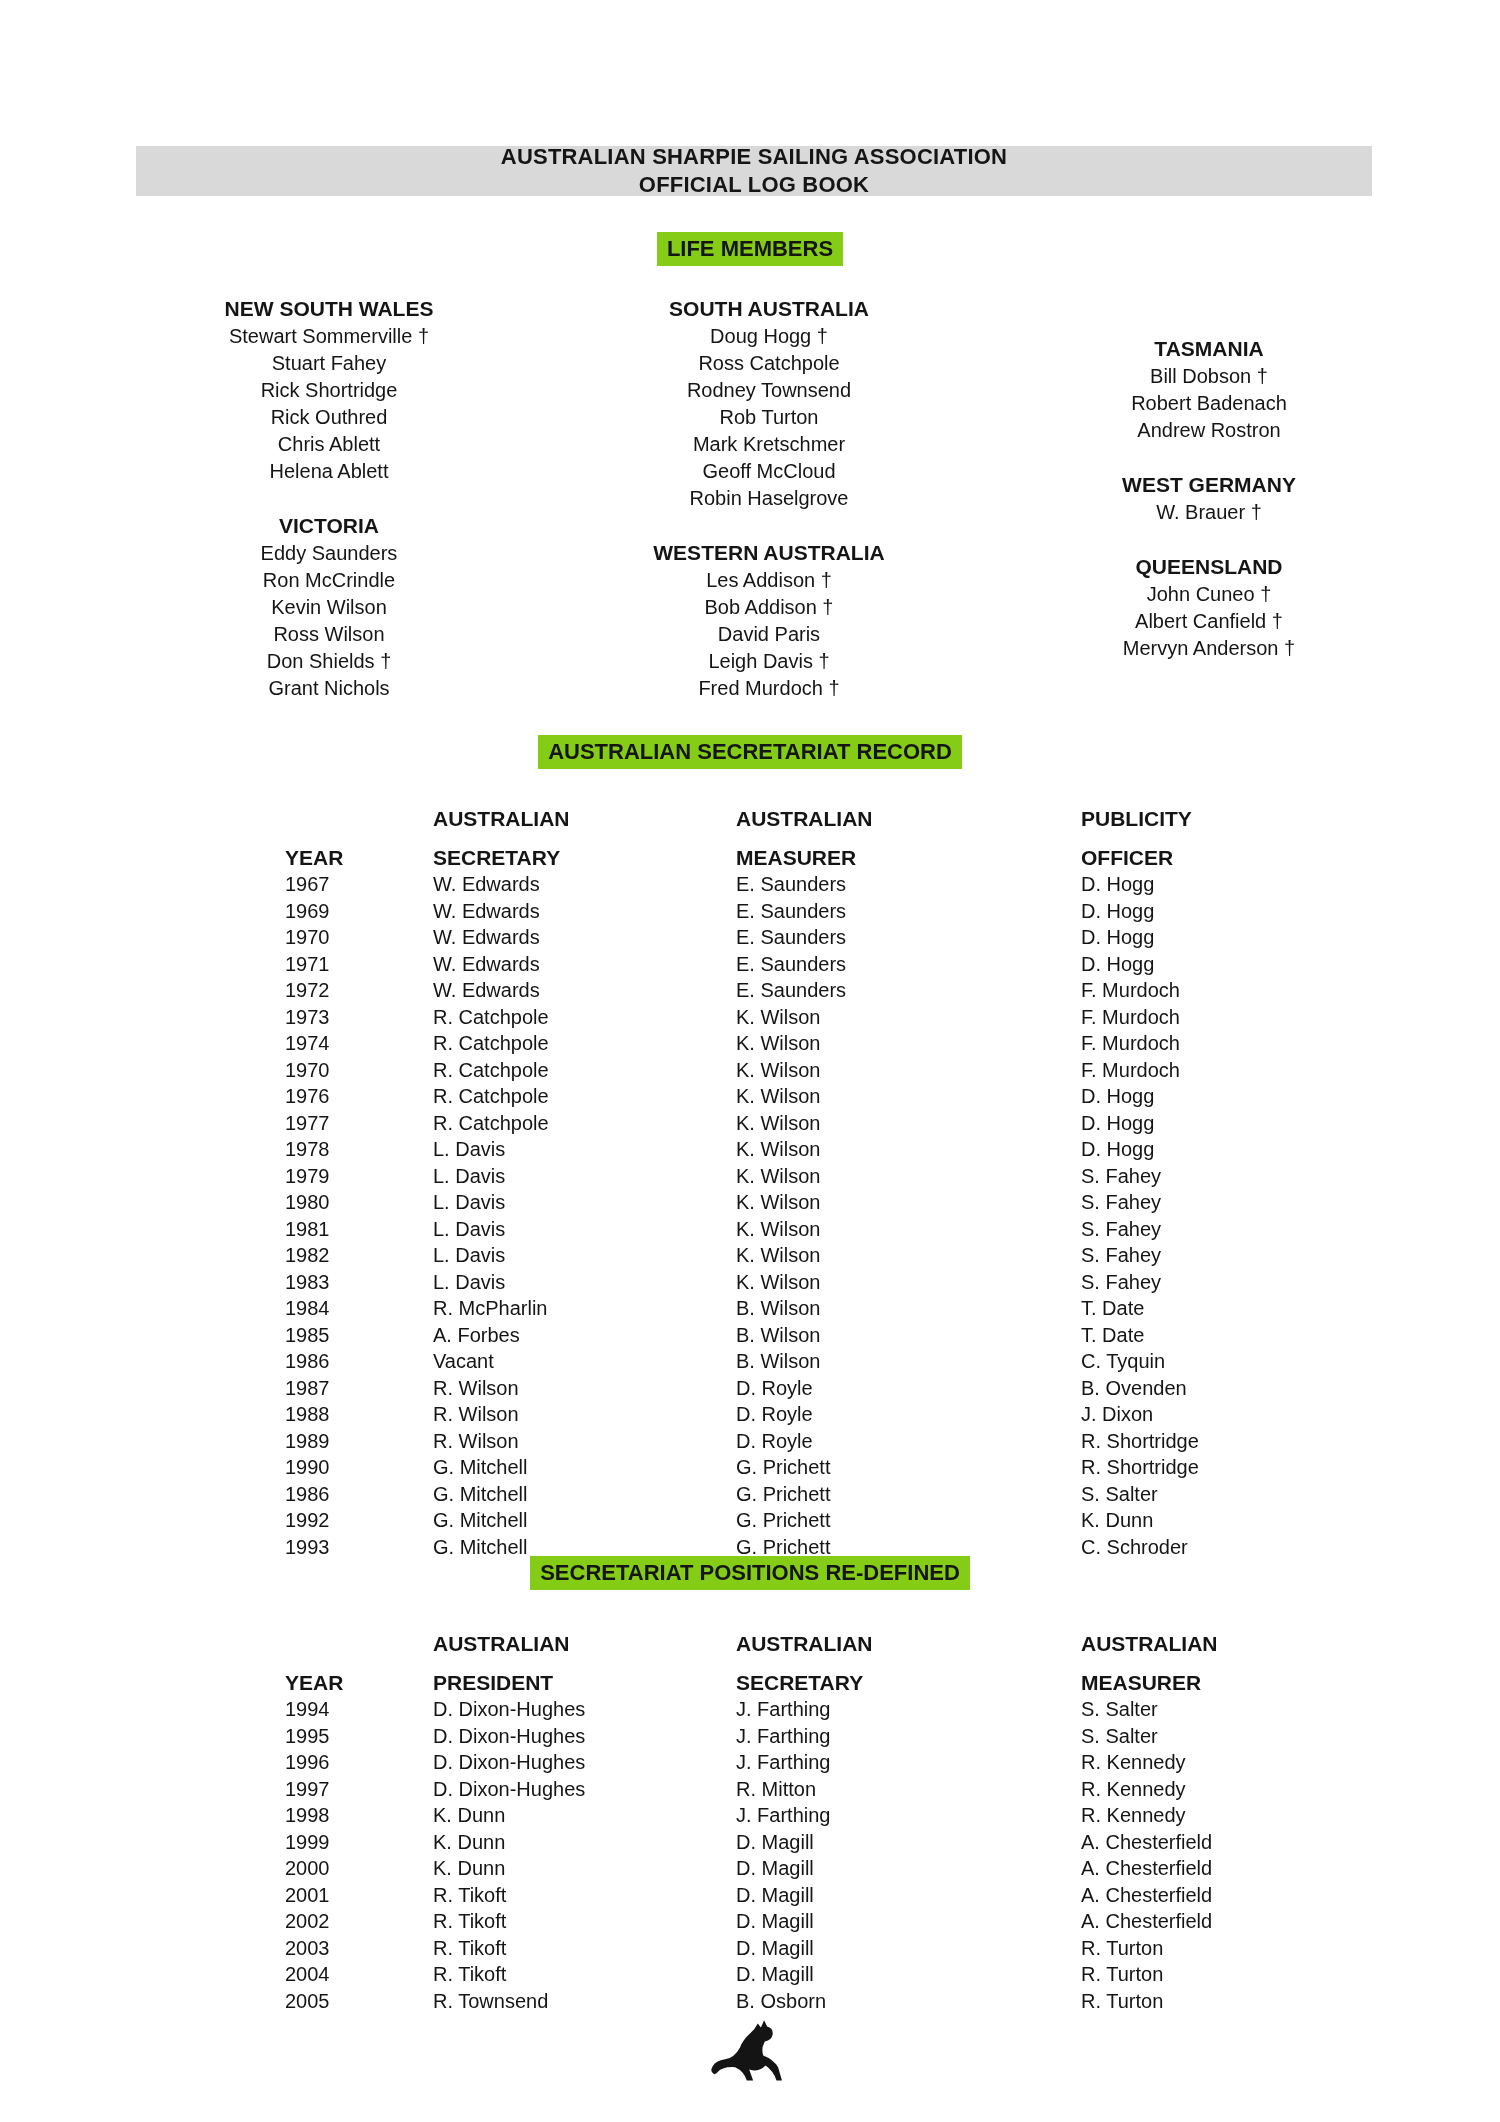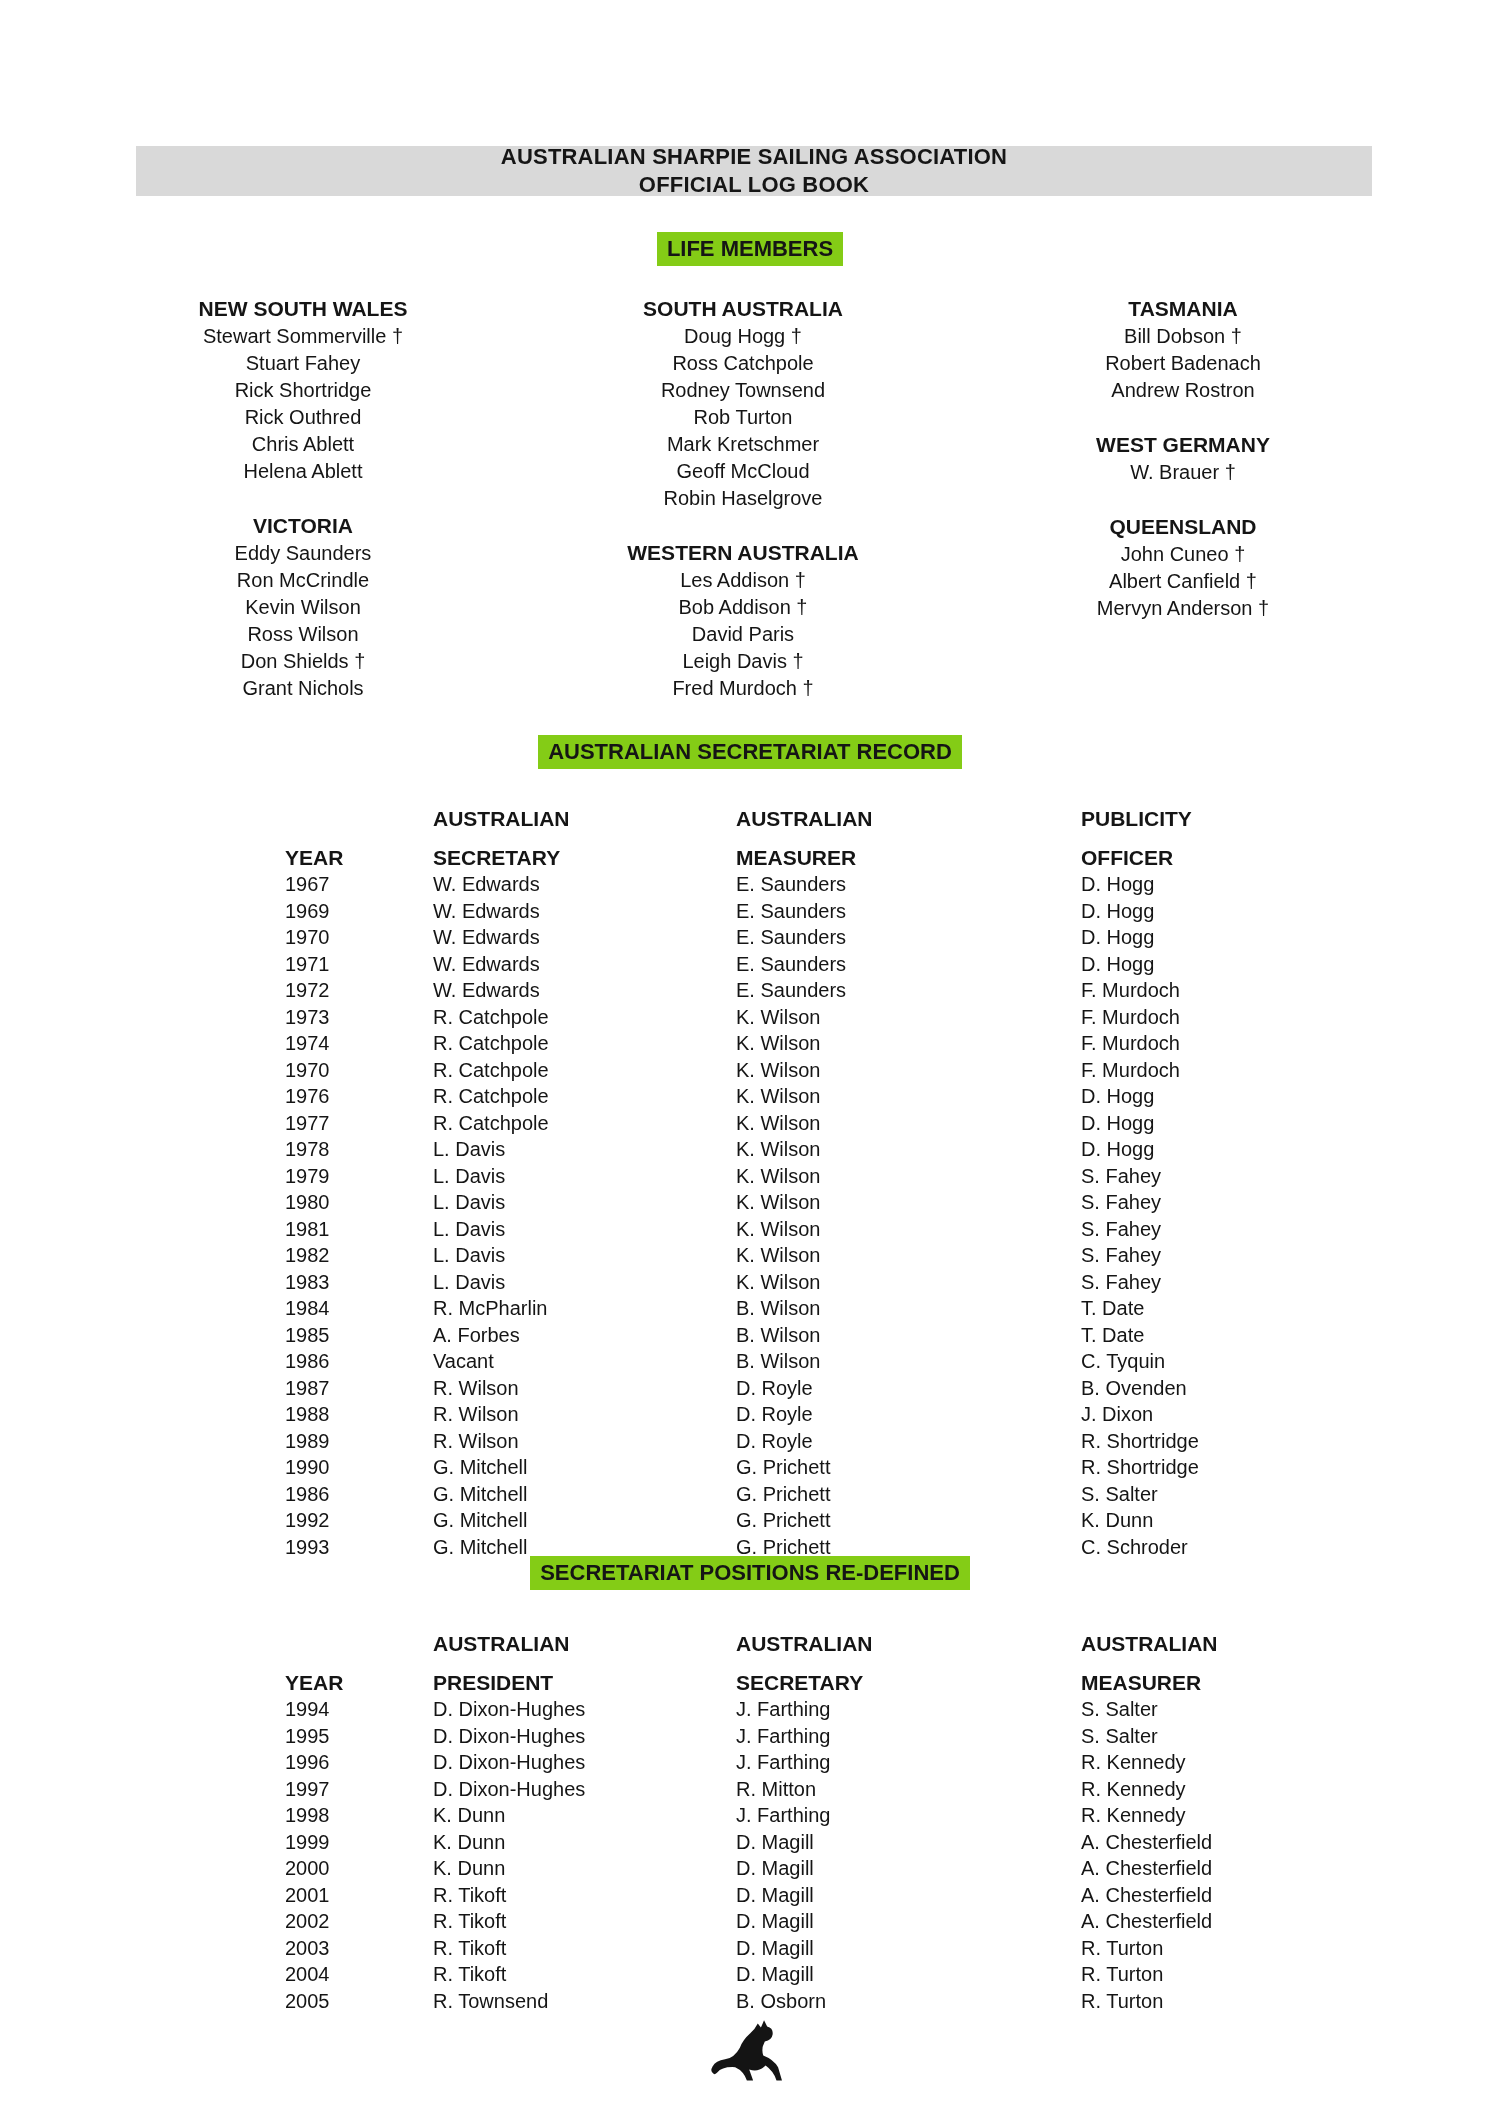--- a/index.html
+++ b/index.html
@@ -39,23 +39,24 @@
   }
   .hl {
     display: inline-block;
     background: #84cc16;
     padding: 4px 10px;
   }
   .lm-heading { top: 232px; }
   .lm-columns {
     position: absolute;
     top: 294px;
-    left: 83px;
+    left: 109px;
     width: 1320px;
     display: flex;
+    align-items: center;
   }
   .lm-col {
     width: 440px;
     text-align: center;
     font-size: 20px;
     line-height: 27px;
   }
   .lm-group { margin-bottom: 26px; }
   .lm-group-title { font-weight: 700; font-size: 21px; line-height: 29px; }
   .sr-heading { top: 735px; }

